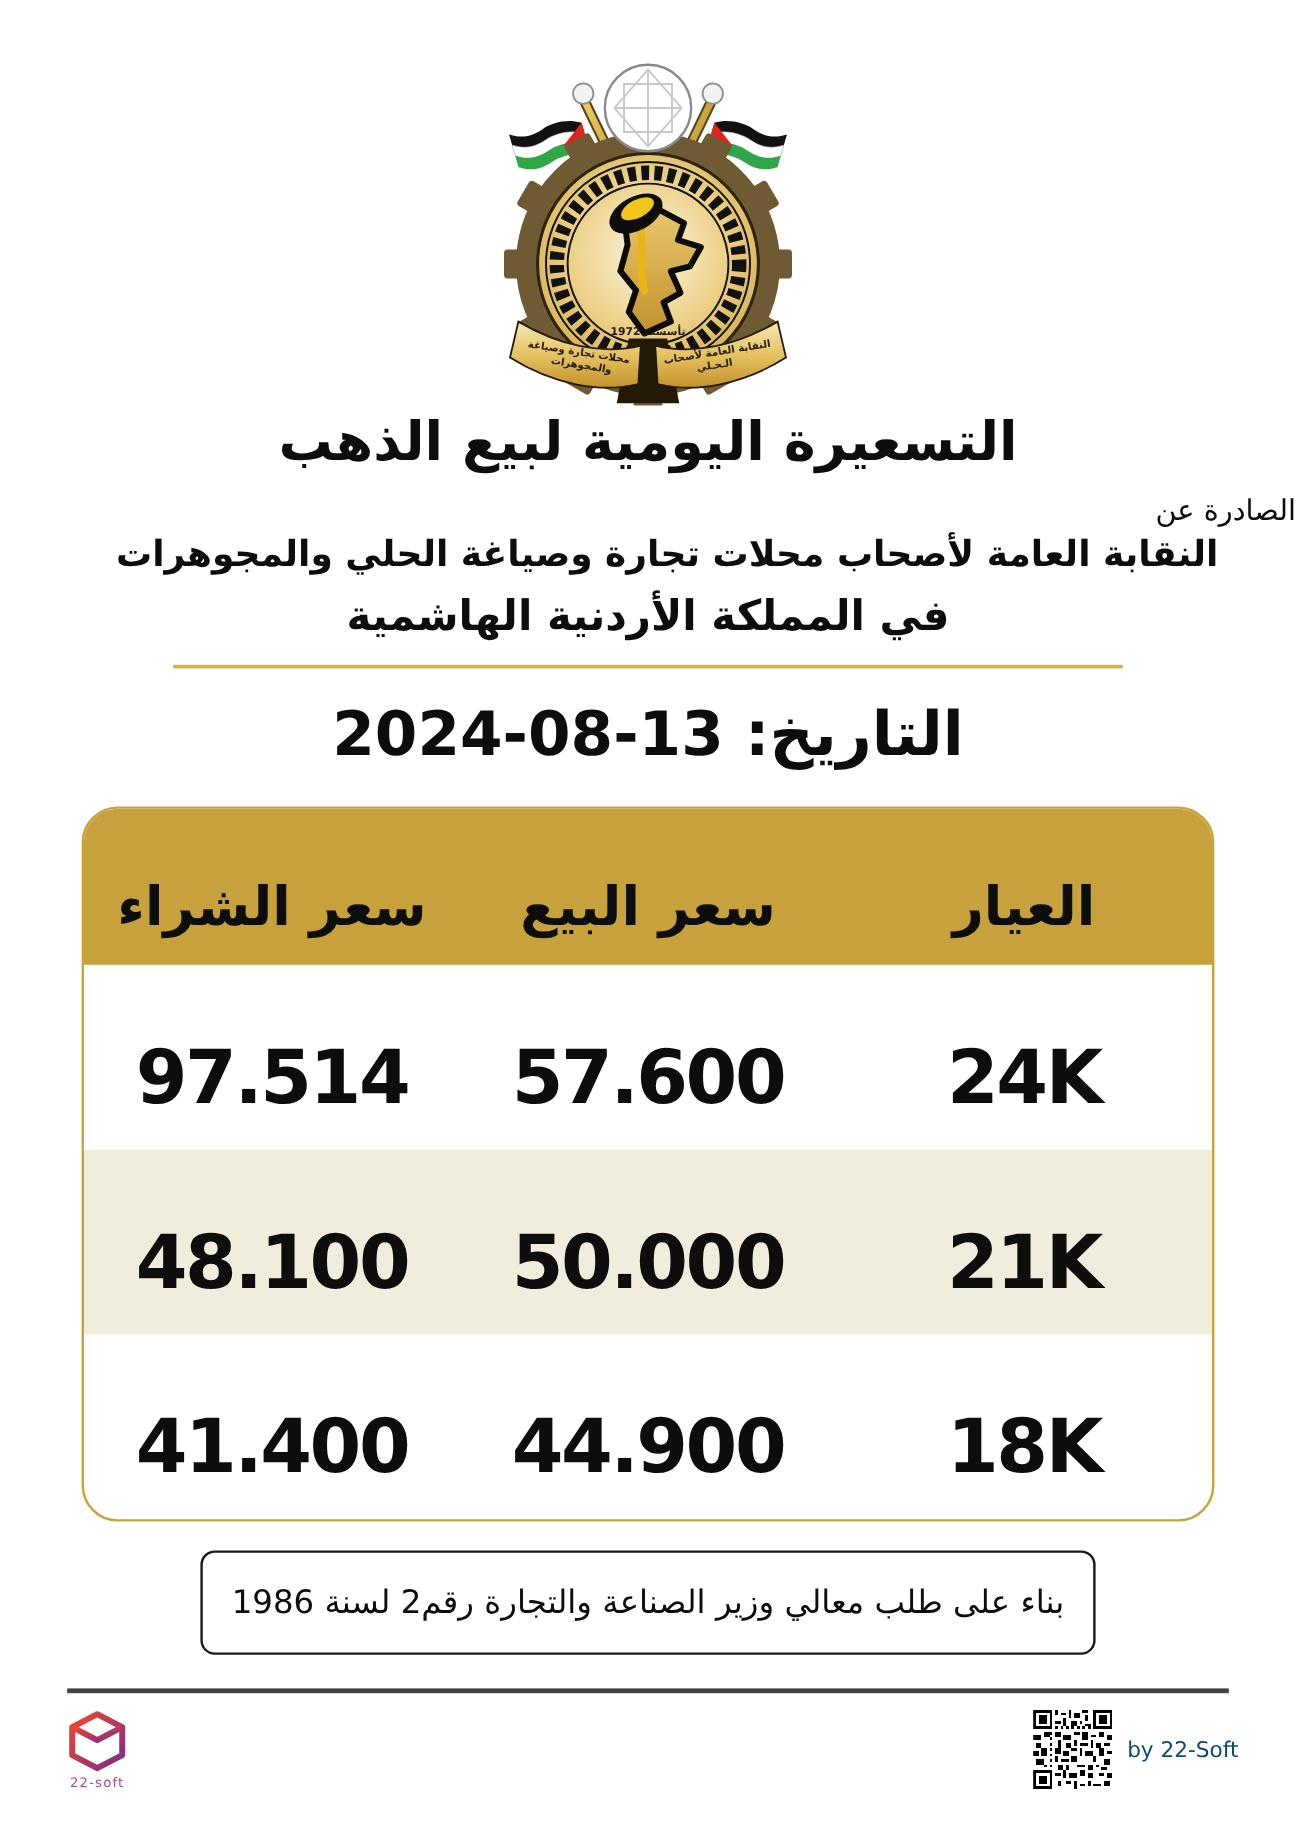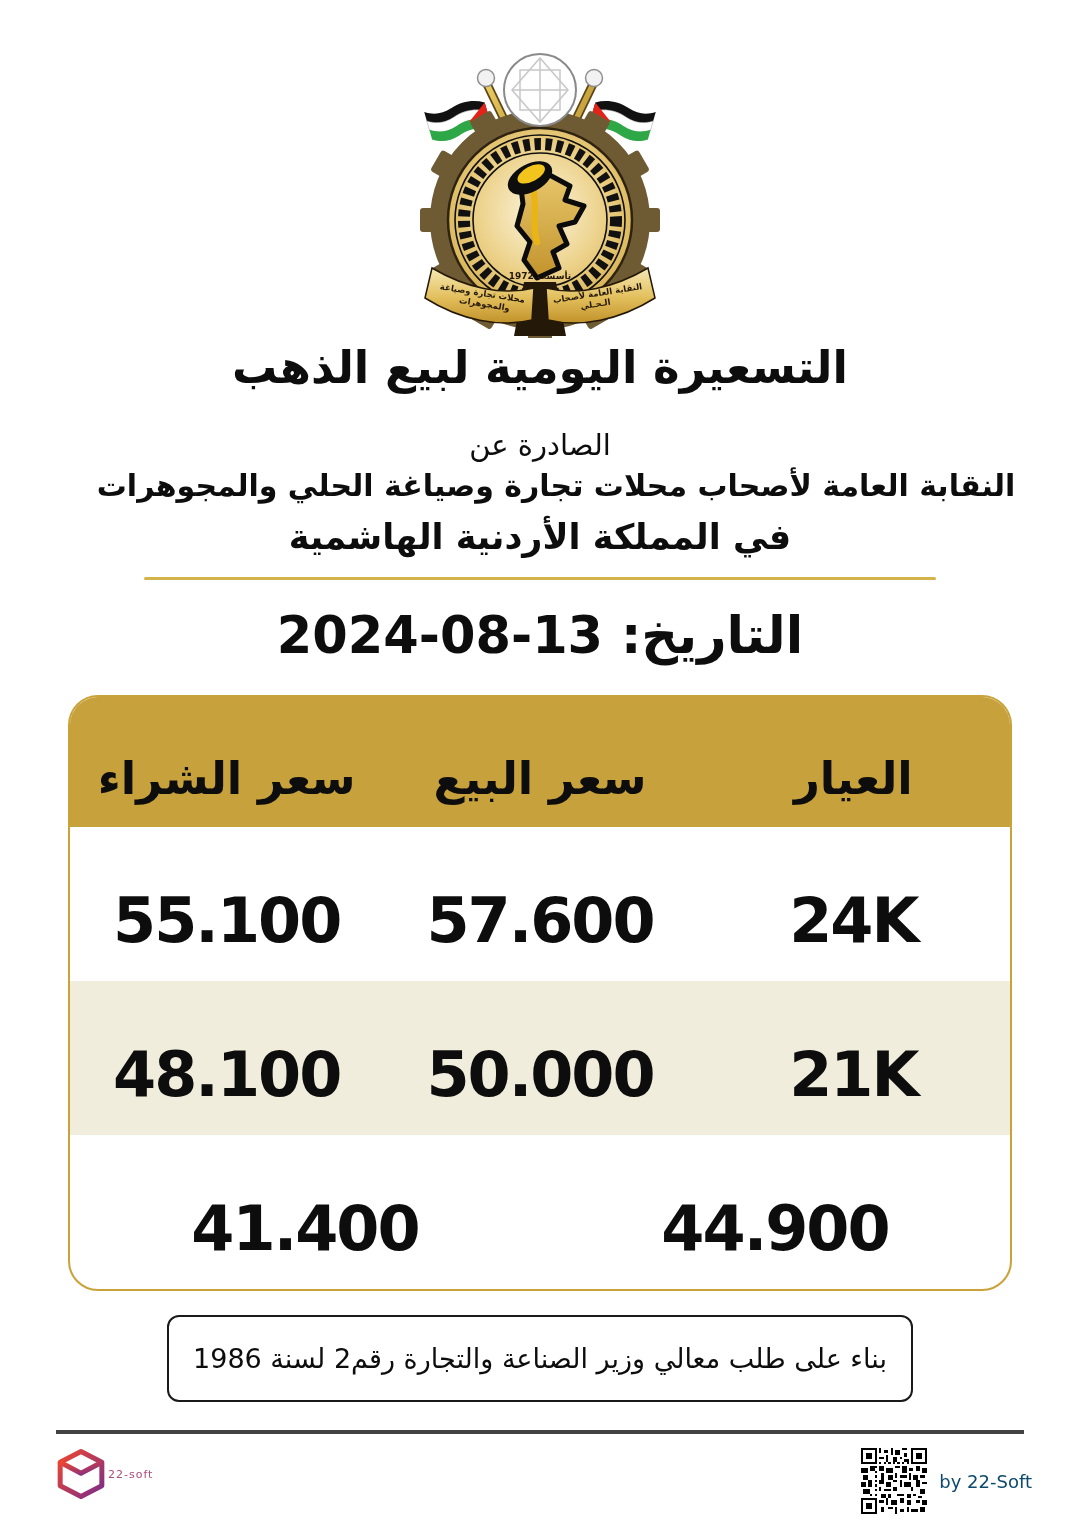--- a/index.html
+++ b/index.html
@@ -7,21 +7,21 @@
     width:1080px;height:1527px;background:#ffffff;
     font-family:"DejaVu Sans",sans-serif;color:#0d0d0d;
     position:relative;overflow:hidden;
   }
   .center{text-align:center;}
   
   .logo-wrap{width:100%;display:flex;justify-content:center;padding-top:38px;}
   .logo-wrap svg{width:250px;height:300px;display:block;}
   
   .title{font-size:45px;font-weight:600;margin-top:2px;line-height:1.25;direction:rtl;}
-  .issued{font-size:29px;font-weight:500;margin-top:32px;direction:rtl;}
+  .issued{font-size:24px;font-weight:500;margin-top:15px;direction:rtl;text-align:right;}
   .syndicate{font-size:30px;font-weight:700;margin-top:6px;direction:rtl;padding-left:32px;}
   .kingdom{font-size:35px;font-weight:700;margin-top:14px;direction:rtl;}
   .gold-rule{width:792px;height:3px;background:#D4B44A;margin:20px auto 0;border-radius:2px;}
   .date-line{font-size:51px;font-weight:800;margin-top:26px;direction:rtl;letter-spacing:0;}
   .date-line .num{letter-spacing:1px;}
   
   .card{
     width:940px;margin:30px auto 0;border:2px solid #C9A23A;border-radius:30px;
     overflow:hidden;direction:rtl;background:#ffffff;
   }
@@ -38,21 +38,21 @@
   .footnote{
     display:inline-block;border:2.5px solid #1a1a1a;border-radius:12px;
     padding:26px 24px;font-size:27px;font-weight:500;direction:rtl;
   }
   
   .divider{width:968px;height:4px;background:#424242;margin:28px auto 0;}
   .footer-row{
     width:100%;box-sizing:border-box;padding:14px 48px 0 56px;
     display:flex;justify-content:space-between;align-items:flex-start;
   }
-  .brand{display:flex;flex-direction:row;align-items:center;gap:2px;}
+  .brand{display:flex;flex-direction:column;align-items:center;gap:2px;}
   .brand-caption{font-size:11px;color:#B04A7A;letter-spacing:1px;}
   .credit{display:flex;align-items:center;gap:12px;}
   .credit-text{font-size:18px;color:#0c4a6e;}
 </style>
 </head>
 <body>
 
 <div class="logo-wrap">
   <svg viewBox="0 0 240 300">
     <defs>
@@ -184,28 +184,29 @@
 
 <div class="card">
   <div class="thead">
     <div class="cell">العيار</div>
     <div class="cell">سعر البيع</div>
     <div class="cell">سعر الشراء</div>
   </div>
   <div class="trow">
     <div class="cell">24K</div>
     <div class="cell">57.600</div>
-    <div class="cell">55.100</div>
+    <div class="cell">97.514</div>
   </div>
   <div class="trow alt">
     <div class="cell">21K</div>
     <div class="cell">50.000</div>
     <div class="cell">48.100</div>
   </div>
   <div class="trow">
+    <div class="cell">18K</div>
     <div class="cell">44.900</div>
     <div class="cell">41.400</div>
   </div>
 </div>
 
 <div class="footnote-wrap">
   <div class="footnote">بناء على طلب معالي وزير الصناعة والتجارة رقم2 لسنة 1986</div>
 </div>
 
 <div class="divider"></div>

